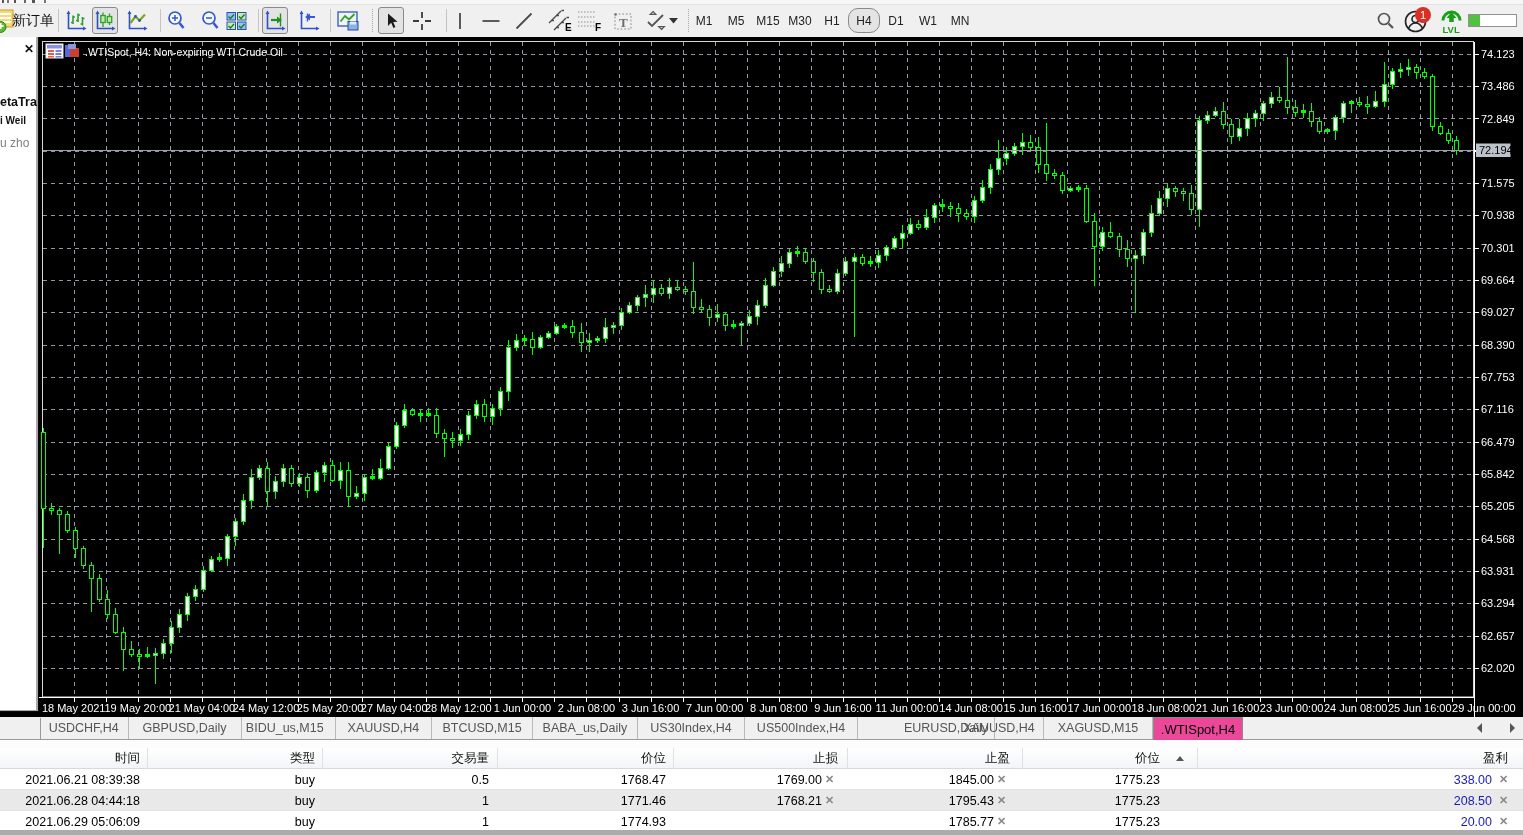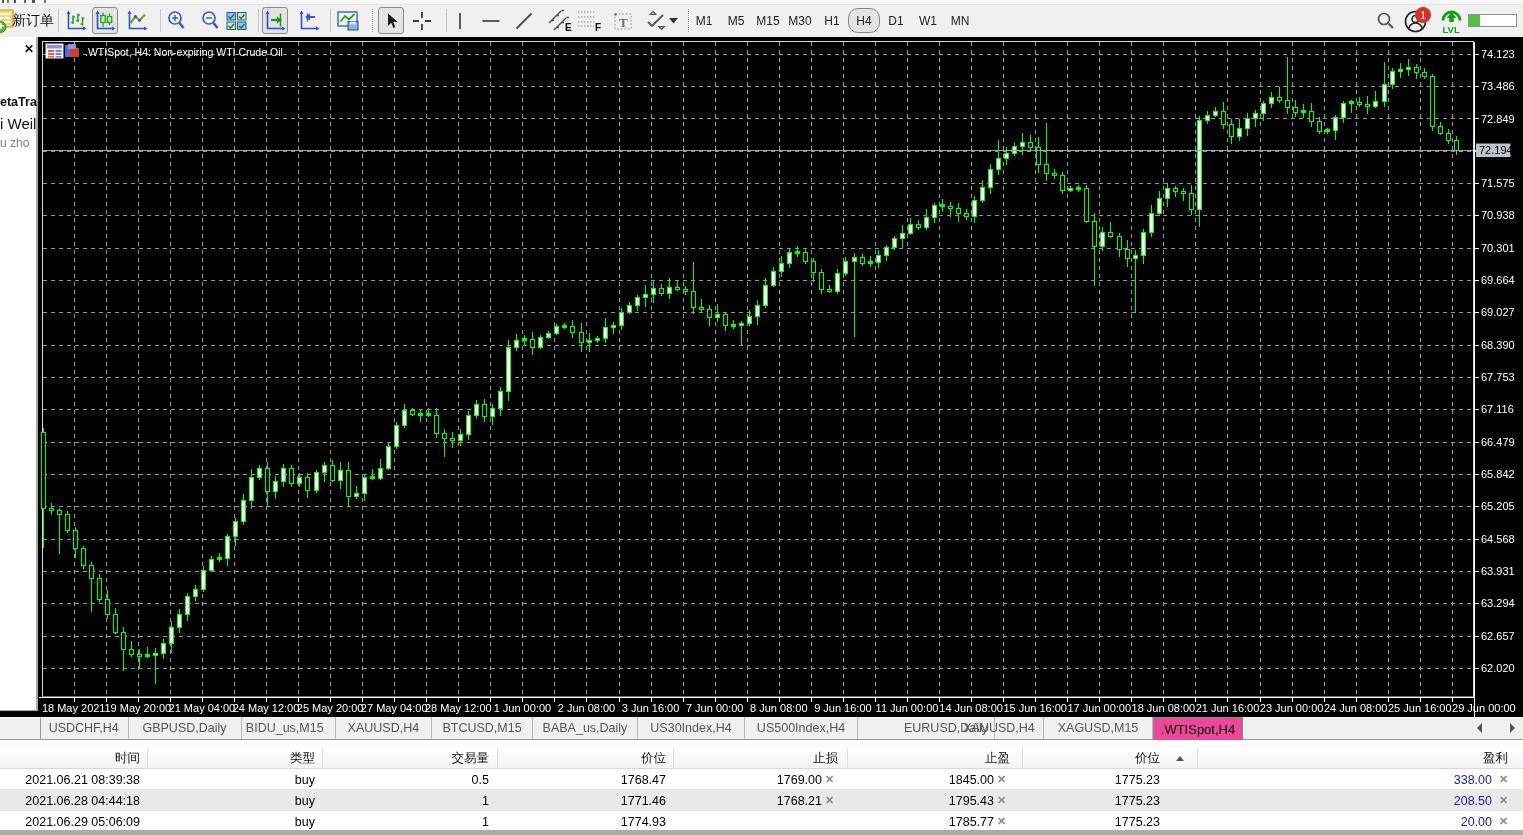--- a/index.html
+++ b/index.html
@@ -788,21 +788,21 @@
       <rect x="55.5" y="56" width="6" height="1.5" fill="#7880d8"></rect>
 <rect x="65" y="45" width="10" height="12" fill="#5868d8"></rect>
 <rect x="70" y="48" width="9" height="9" fill="#c84030"></rect>
 <rect x="68" y="44" width="8" height="5" fill="#8c96e0"></rect>
 </g>
   </svg>
 <div class="sidebar">
     <div class="sbwhite"></div>
 <div class="sb-x">✕</div>
 <div style="position:absolute;left:0;top:58px;width:42px;font-weight:bold;font-size:12.5px;color:#111">etaTra</div>
-<div style="position:absolute;left:0;top:78px;width:42px;font-weight:normal;font-size:15px;color:#111">i Weil</div>
+<div style="position:absolute;left:0;top:78px;width:42px;font-weight:bold;font-size:10px;color:#111">i Weil</div>
 <div style="position:absolute;left:0;top:99px;width:42px;font-size:12px;color:#808080">u zho</div>
 </div>
 <div class="tabbar">
     <div style="position:absolute;left:40px;top:1px;width:1px;height:21px;background:#9a9a9a"></div>
     <div class="tab" style="left:40px;width:88.5px">USDCHF,H4</div>
     <div class="tab" style="left:128.5px;width:113px">GBPUSD,Daily</div>
     <div class="tab" style="left:234.7px;width:101.10000000000002px">BIDU_us,M15</div>
     <div class="tab" style="left:335.8px;width:96.19999999999999px">XAUUSD,H4</div>
     <div class="tab" style="left:432px;width:101px">BTCUSD,M15</div>
     <div class="tab" style="left:533px;width:105px">BABA_us,Daily</div>

